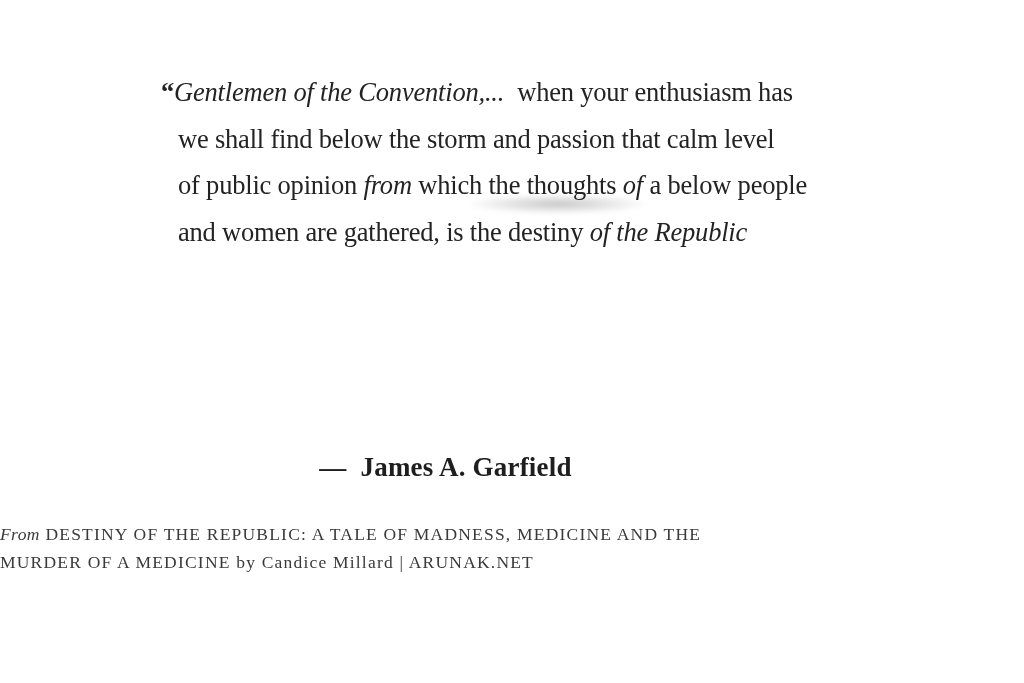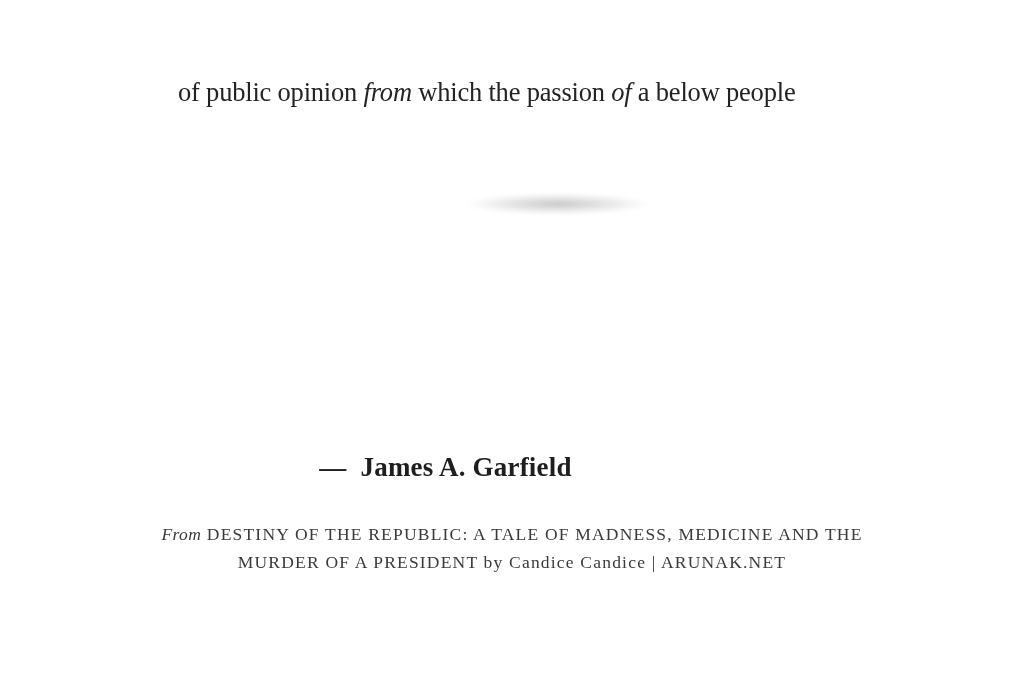--- a/index.html
+++ b/index.html
@@ -47,35 +47,38 @@
     font-weight: bold;
     color: #1e1e1e;
     letter-spacing: 0.2px;
   }
   .attribution .dash { margin-right: 14px; font-weight: bold; }
   .source {
     position: absolute;
     top: 520px;
     left: 0;
     width: 1024px;
-    text-align: center;
+    text-align: left;
     font-size: 17.5px;
     line-height: 28px;
     color: #3a3a3a;
     letter-spacing: 1.2px;
   }
   .source .from { font-style: italic; letter-spacing: 0.4px; }
 </style>
 </head>
 <body>
 
 <div class="quote-block">
-    <div class="quote-line"><span class="seg-regular">of public opinion </span><span class="seg-italic">from</span><span class="seg-regular"> which the passion </span><span class="seg-italic">of</span><span class="seg-regular"> a below people</span></div>
+    <div class="quote-line"><span class="seg-quote-mark">“</span><span class="seg-italic">Gentlemen of the Convention,...</span><span class="seg-regular"> when your enthusiasm has</span></div>
+    <div class="quote-line"><span class="seg-regular">we shall find below the storm and passion that calm level</span></div>
+    <div class="quote-line"><span class="seg-regular">of public opinion </span><span class="seg-italic">from</span><span class="seg-regular"> which the thoughts </span><span class="seg-italic">of</span><span class="seg-regular"> a below people</span></div>
+    <div class="quote-line"><span class="seg-regular">and women are gathered, is the destiny </span><span class="seg-italic">of the Republic</span></div>
   </div>
 
 <div class="smudge"></div>
 
 <div class="attribution"><span class="dash">—</span><span>James A. Garfield</span></div>
 
 <div class="source">
   <div><span class="from">From</span><span> DESTINY OF THE REPUBLIC: A TALE OF MADNESS, MEDICINE AND THE</span></div>
-  <div>MURDER OF A PRESIDENT by Candice Candice | ARUNAK.NET</div>
+  <div>MURDER OF A MEDICINE by Candice Millard | ARUNAK.NET</div>
 </div>
 
 </body></html>

